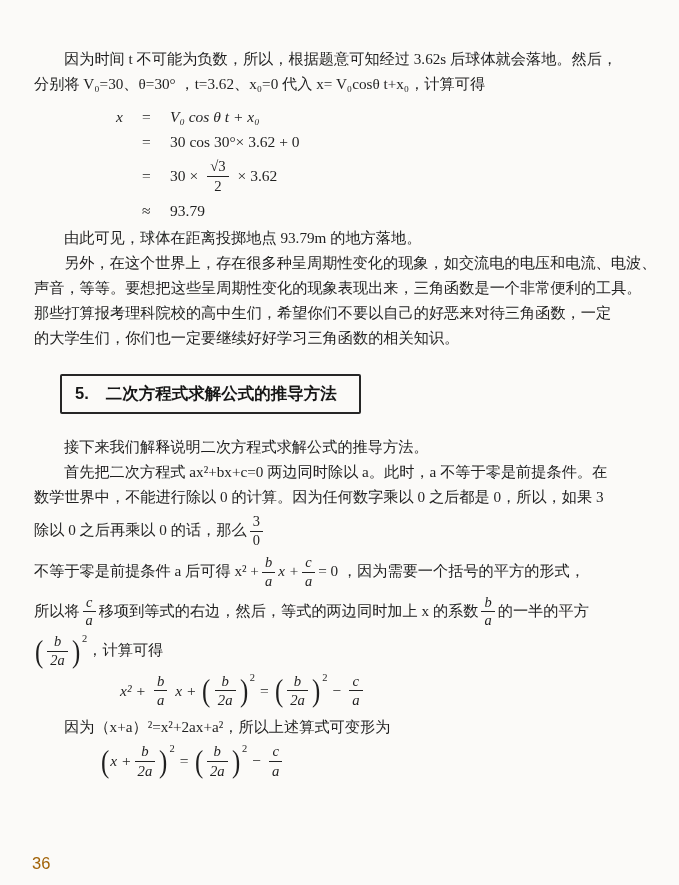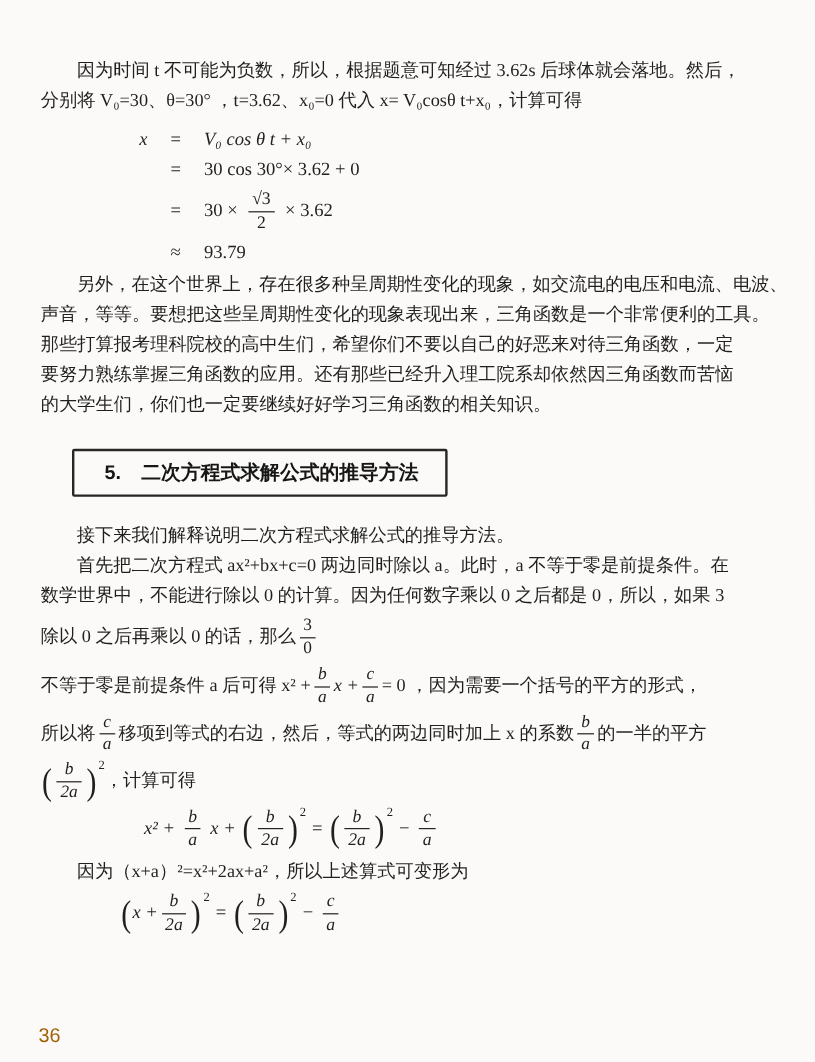--- a/index.html
+++ b/index.html
@@ -30,21 +30,21 @@
   
   .eqblock{margin:8px 0 2px 82px;font-size:15.5px;}
   .eqrow{display:flex;align-items:center;min-height:25px;}
   .eqrow .lhs{width:26px;font-style:italic;}
   .eqrow .rel{width:28px;}
   .row-frac{min-height:44px;}
   .gapR{margin-right:6px;} .gapL{margin-left:6px;}
 
   
   .heading-box{display:inline-block;border:2.2px solid #262626;border-radius:2px;
-    padding:7px 22px 7px 25px;margin:24px 0 20px 26px;
+    padding:7px 22px 7px 13px;margin:24px 0 20px 26px;
     font-family:"Liberation Sans","DejaVu Sans",sans-serif;
     font-weight:700;font-size:16.5px;color:#161616;}
   .heading-box .hnum{margin-right:17px;}
 
   
   .eqline{display:flex;align-items:center;gap:5px;font-size:15.5px;margin-top:4px;}
   .eq2{margin-left:86px;} .eq3{margin-left:66px;}
 
   .tallline{margin-top:5px;}
   .pf{margin-top:6px;}
@@ -82,25 +82,25 @@
       </span>
       <span class="rom gapL">× 3.62</span>
     </div>
     <div class="eqrow">
       <span class="lhs"></span>
       <span class="rel">≈</span>
       <span class="rom">93.79</span>
     </div>
   </div>
 
+  <p class="line indent">由此可见，球体在距离投掷地点 93.79m 的地方落地。</p>
 
   <p class="line indent">另外，在这个世界上，存在很多种呈周期性变化的现象，如交流电的电压和电流、电波、</p>
   <p class="line">声音，等等。要想把这些呈周期性变化的现象表现出来，三角函数是一个非常便利的工具。</p>
   <p class="line">那些打算报考理科院校的高中生们，希望你们不要以自己的好恶来对待三角函数，一定</p>
-  <p class="line">要努力熟练掌握三角函数的应用。还有那些已经升入理工院系却依然因三角函数而苦恼</p>
   <p class="line">的大学生们，你们也一定要继续好好学习三角函数的相关知识。</p>
 
   <div>
     <div class="heading-box">
       <span class="hnum">5.</span><span>二次方程式求解公式的推导方法</span>
     </div>
   </div>
 
   <p class="line indent">接下来我们解释说明二次方程式求解公式的推导方法。</p>
 

